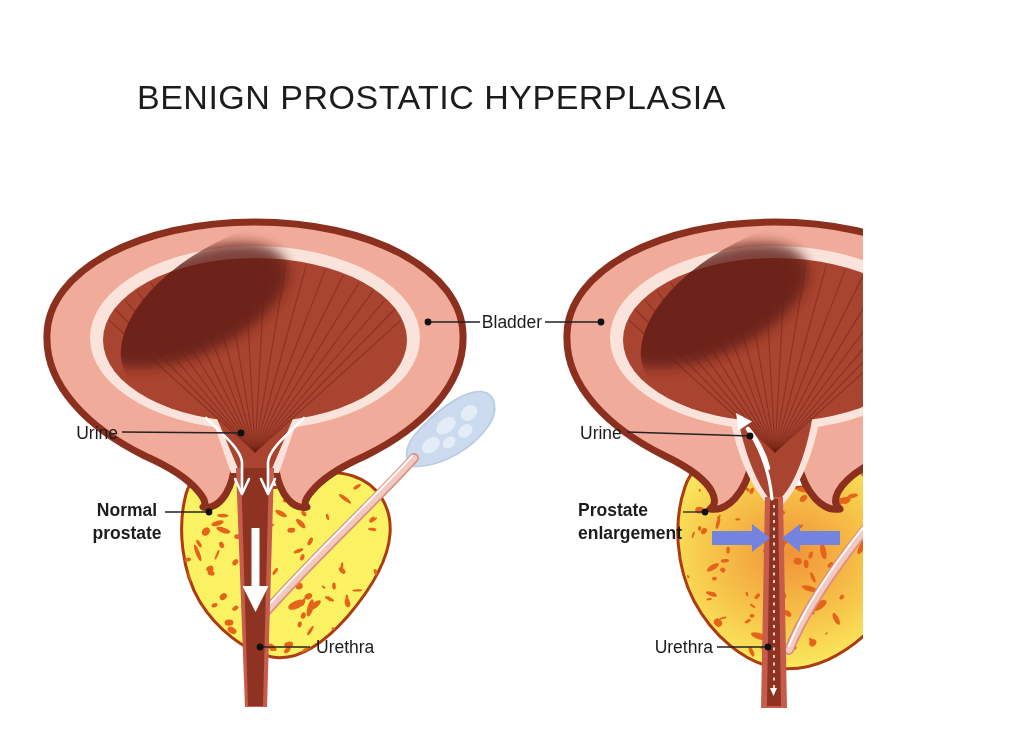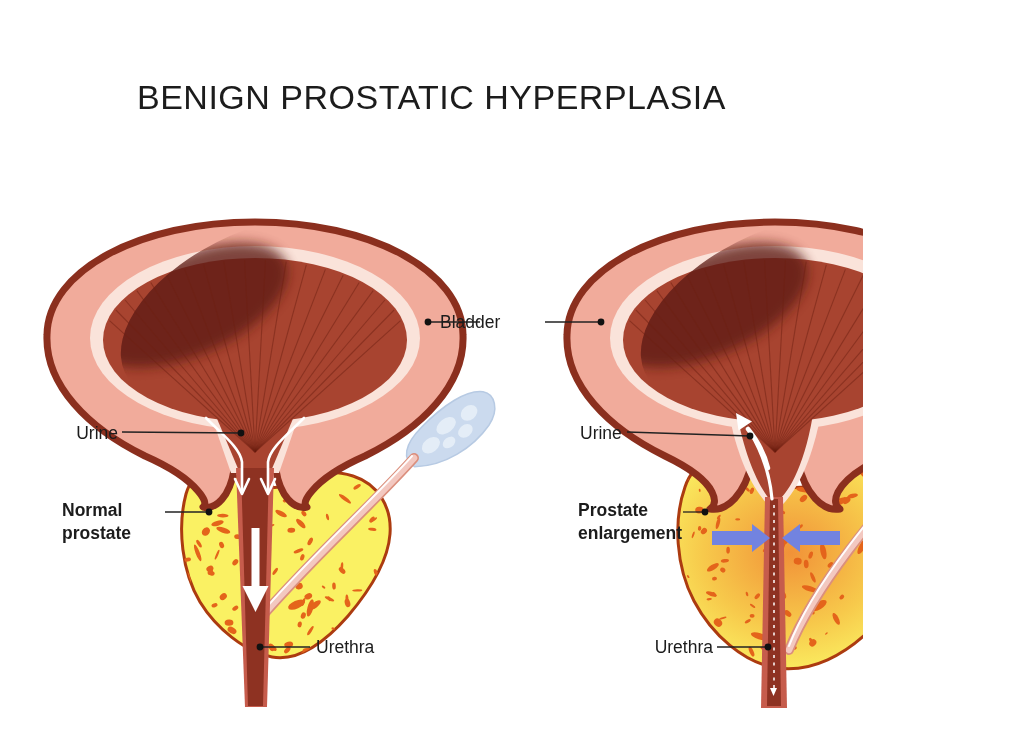--- a/index.html
+++ b/index.html
@@ -2,21 +2,21 @@
 <html style="--c-label: #1C1C1C; --c-outline: #8B2F1E; --c-bladder-wall: #F1AB9B; --c-bladder-lining: #FAE3DA; --c-bladder-interior: #A84430; --c-interior-shadow: #5E1F12; --c-striation: #6E2012; --c-urethra-dark: #8E3222; --c-urethra-edge: #C65C4C; --c-prostate-yellow: #FAF163; --c-prostate-orange: #F19238; --c-prostate-stroke: #AC3B10; --c-speckle-orange: #E4641B; --c-vesicle-blue: #CBDAEE; --c-vesicle-light: #E4EDF7; --c-duct-pink: #F3C8C0; --c-duct-edge: #DB8F7D; --c-compression-arrow: #7283E0; --c-flow-arrow: #FFFFFF;"><head>
 <meta charset="utf-8">
 <style>
   html,body{margin:0;padding:0;background:#ffffff;}
   #stage{position:relative;width:863px;height:753px;background:#fff;overflow:hidden;
          font-family:"Liberation Sans",sans-serif;}
   #stage svg{position:absolute;left:0;top:0;}
   .title{position:absolute;left:0;top:78px;width:100%;text-align:center;
          font-size:34px;letter-spacing:.5px;color:var(--c-label,#1c1c1c);font-weight:400;}
   .lbl{position:absolute;font-size:17.5px;line-height:23px;color:var(--c-label,#1c1c1c);}
-  .lbl.center{text-align:left;}
+  .lbl.center{text-align:center;}
   .lbl.right{text-align:right;}
   .lbl span{display:block;font-weight:bold;}
   .wall{fill:var(--c-bladder-wall,#F1AB9B);stroke:var(--c-outline,#8B2F1E);stroke-width:7;stroke-linejoin:round;}
   .lining{fill:var(--c-bladder-lining,#FAE3DA);}
   .interior{fill:var(--c-bladder-interior,#A84430);}
   .crescent{fill:var(--c-interior-shadow,#5E1F12);opacity:.8;}
   .striae line{stroke:var(--c-striation,#6E2012);stroke-opacity:.5;stroke-width:1.1;}
   .urethra-outer{fill:var(--c-urethra-edge,#C65C4C);}
   .urethra-inner{fill:var(--c-urethra-dark,#8E3222);}
   .prostate-l{fill:var(--c-prostate-yellow,#FAF163);stroke:var(--c-prostate-stroke,#AC3B10);stroke-width:3;}

